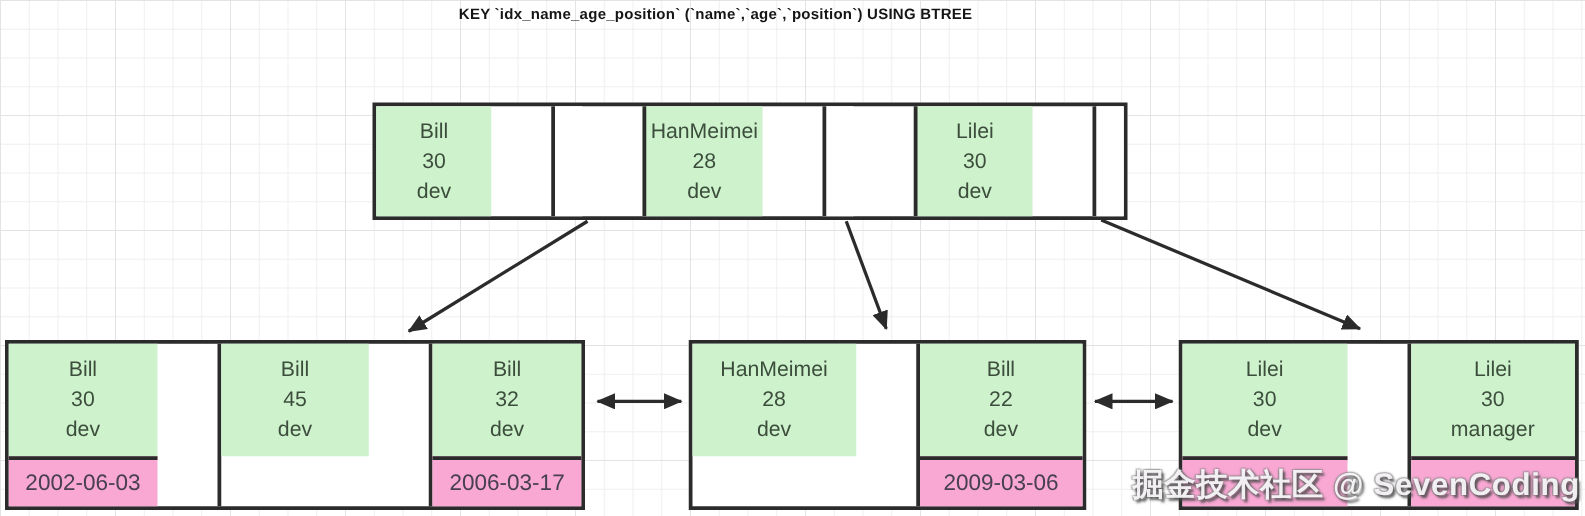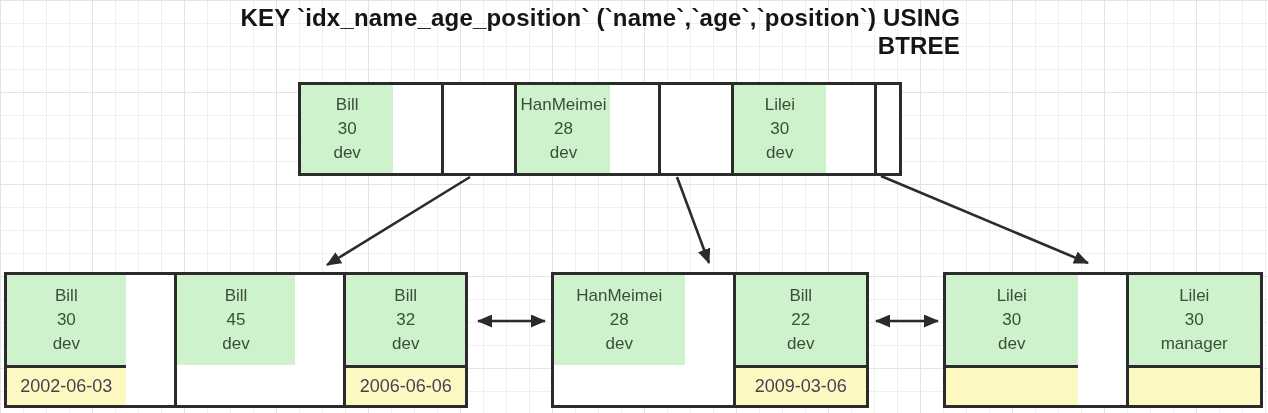--- a/index.html
+++ b/index.html
@@ -12,22 +12,22 @@
     background-color:#ffffff;
     background-image:
       linear-gradient(#e3e3e3 1px, transparent 1px),
       linear-gradient(90deg,#e3e3e3 1px, transparent 1px),
       linear-gradient(#efefef 1px, transparent 1px),
       linear-gradient(90deg,#efefef 1px, transparent 1px);
     background-size:92px 92px,92px 92px,23px 23px,23px 23px;
   }
   .title{
     position:absolute;top:4px;left:185px;width:775px;
-    text-align:right;
-    font-size:24px;font-weight:bold;color:#151515;
+    text-align:center;
+    font-size:12px;font-weight:bold;color:#151515;
     letter-spacing:.2px;
     z-index:2;
   }
   .node{
     position:absolute;display:flex;
     border:3px solid #2b2b2b;
     background:#ffffff;
     z-index:1;
     gap:48px;
   }
@@ -55,21 +55,21 @@
   }
   .leaf .leafcol:first-child{border-left:none;}
   .leaf-key{
     height:90px;
     background:#cdf2cc;
     display:flex;flex-direction:column;justify-content:center;align-items:center;
     color:#3c4d3c;font-size:17px;line-height:24px;
   }
   .leaf-data{
     flex:1;
-    background:#fef9c3;
+    background:#f9a8d4;
     border-top:3px solid #2b2b2b;
     display:flex;justify-content:center;align-items:center;
     color:#483f50;font-size:18px;
   }
   .arrows{
     position:absolute;top:0;left:0;width:1268px;height:413px;
     z-index:4;pointer-events:none;
   }
   .watermark{
     position:absolute;right:4px;bottom:9px;
@@ -130,21 +130,21 @@
         <span>dev</span>
       </div>
     </div>
     <div class="leafcol">
       <div class="leaf-key">
         <span>Bill</span>
         <span>32</span>
         <span>dev</span>
       </div>
       <div class="leaf-data">
-        <span>2006-06-06</span>
+        <span>2006-03-17</span>
       </div>
     </div>
   </div>
 
   <div class="node leaf leaf2">
     <div class="leafcol">
       <div class="leaf-key">
         <span>HanMeimei</span>
         <span>28</span>
         <span>dev</span>
@@ -193,14 +193,15 @@
     </defs>
     <g stroke="#2b2b2b" stroke-width="2.6" fill="none">
       <line x1="470" y1="177" x2="327" y2="265" marker-end="url(#ah)"></line>
       <line x1="677" y1="177" x2="709" y2="263" marker-end="url(#ah)"></line>
       <line x1="881" y1="176" x2="1088" y2="263" marker-end="url(#ah)"></line>
       <line x1="478" y1="321" x2="545" y2="321" marker-start="url(#ah)" marker-end="url(#ah)"></line>
       <line x1="876" y1="321" x2="938" y2="321" marker-start="url(#ah)" marker-end="url(#ah)"></line>
     </g>
   </svg>
 
+  <div class="watermark">掘金技术社区 @ SevenCoding</div>
 
 </div>
 
 </body></html>

